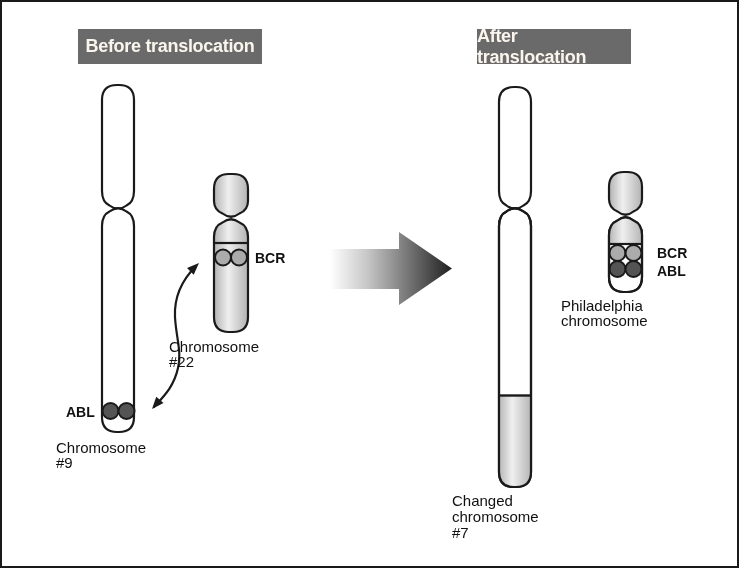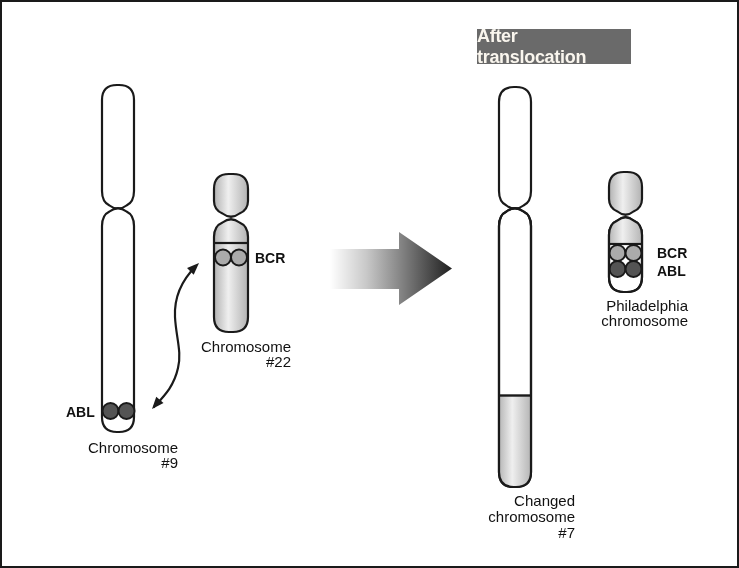--- a/index.html
+++ b/index.html
@@ -22,21 +22,21 @@
     letter-spacing:-0.3px;
     display:flex;align-items:center;justify-content:center;
   }
   .hdr-before{left:76px;top:27px;width:184px;height:35px;}
   .hdr-after{left:475px;top:27px;width:154px;height:35px;}
   .lbl{
     position:absolute;
     font-size:15px;
     line-height:15px;
     color:#111111;
-    text-align:right;
+    text-align:left;
     white-space:pre-line;
   }
   .lbl-chr9{left:54px;top:438px;width:122px;}
   .lbl-chr22{left:167px;top:337px;width:122px;}
   .lbl-changed{left:450px;top:491px;width:123px;line-height:16px;}
   .lbl-philly{left:559px;top:296px;width:127px;}
   .gene{
     position:absolute;
     font-weight:bold;
     font-size:14px;
@@ -101,20 +101,21 @@
     <path d="M 607 233 Q 607 222 615.5 218.5 Q 623.5 212 631.5 218.5 Q 640 222 640 233 L 640 275 Q 640 290 625 290 L 622 290 Q 607 290 607 275 Z" fill="#ffffff" stroke="#1a1a1a" stroke-width="2.2"></path>
     <rect x="606" y="210" width="35" height="32" fill="url(#chromeGrad)" clip-path="url(#clipPhillyLower)"></rect>
     <line x1="608" y1="242" x2="639" y2="242" stroke="#1a1a1a" stroke-width="2.2"></line>
     <circle cx="615.5" cy="251" r="8" stroke="#1a1a1a" stroke-width="2" fill="#ababab"></circle>
     <circle cx="631.5" cy="251" r="8" stroke="#1a1a1a" stroke-width="2" fill="#ababab"></circle>
     <circle cx="615.5" cy="267" r="8" stroke="#1a1a1a" stroke-width="2" fill="#545454"></circle>
     <circle cx="631.5" cy="267" r="8" stroke="#1a1a1a" stroke-width="2" fill="#545454"></circle>
     <path d="M 607 233 Q 607 222 615.5 218.5 Q 623.5 212 631.5 218.5 Q 640 222 640 233 L 640 275 Q 640 290 625 290 L 622 290 Q 607 290 607 275 Z" fill="none" stroke="#1a1a1a" stroke-width="2.2"></path>
   </svg>
 
+  <div class="hdr hdr-before">Before translocation</div>
   <div class="hdr hdr-after">After translocation</div>
 
   <div class="gene gene-abl9">ABL</div>
   <div class="gene gene-bcr22">BCR</div>
   <div class="gene gene-bcr-ph">BCR</div>
   <div class="gene gene-abl-ph">ABL</div>
 
   <div class="lbl lbl-chr9">Chromosome
 #9</div>
   <div class="lbl lbl-chr22">Chromosome

